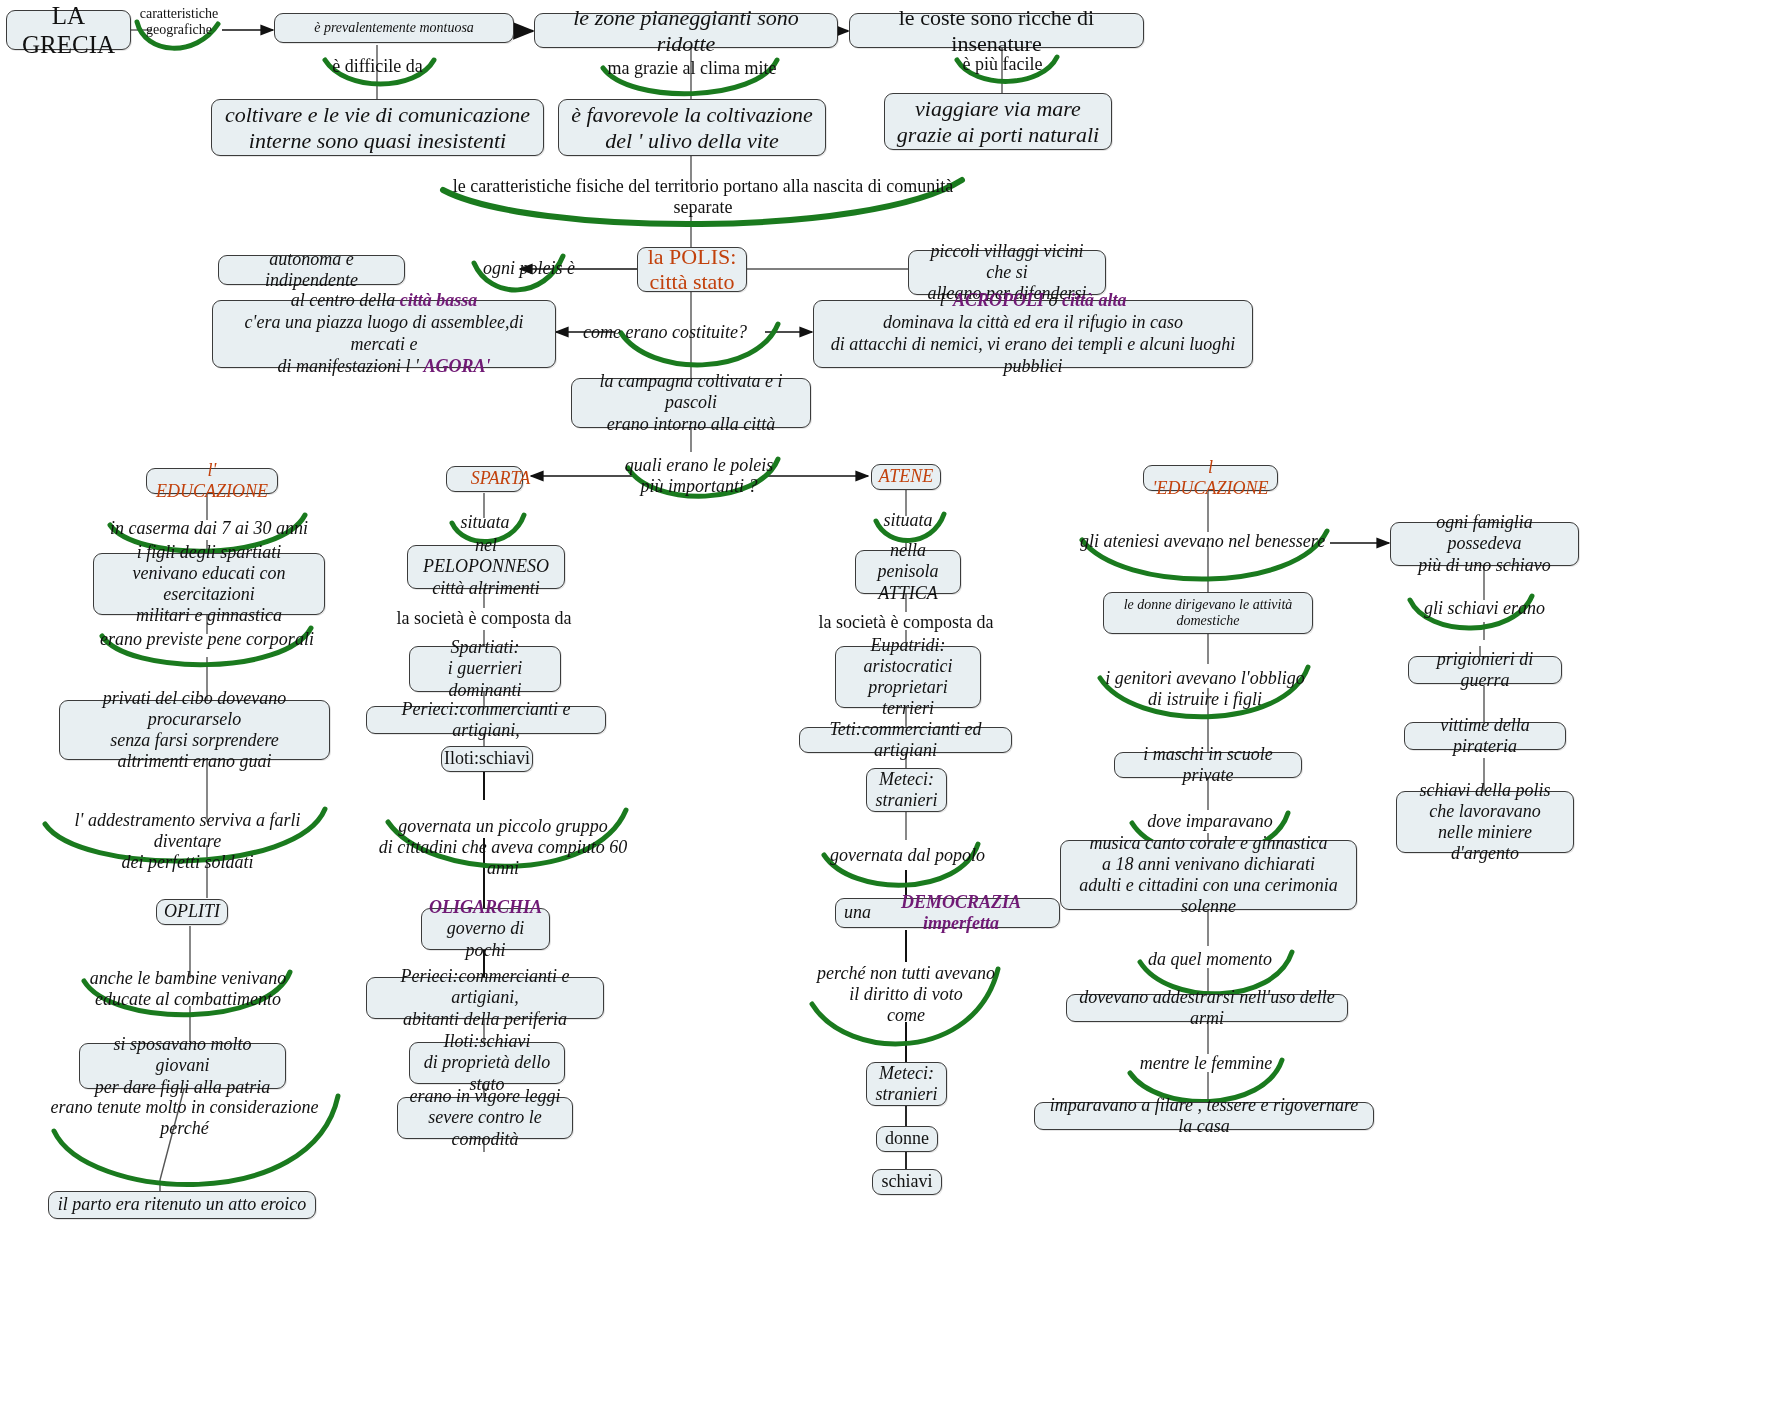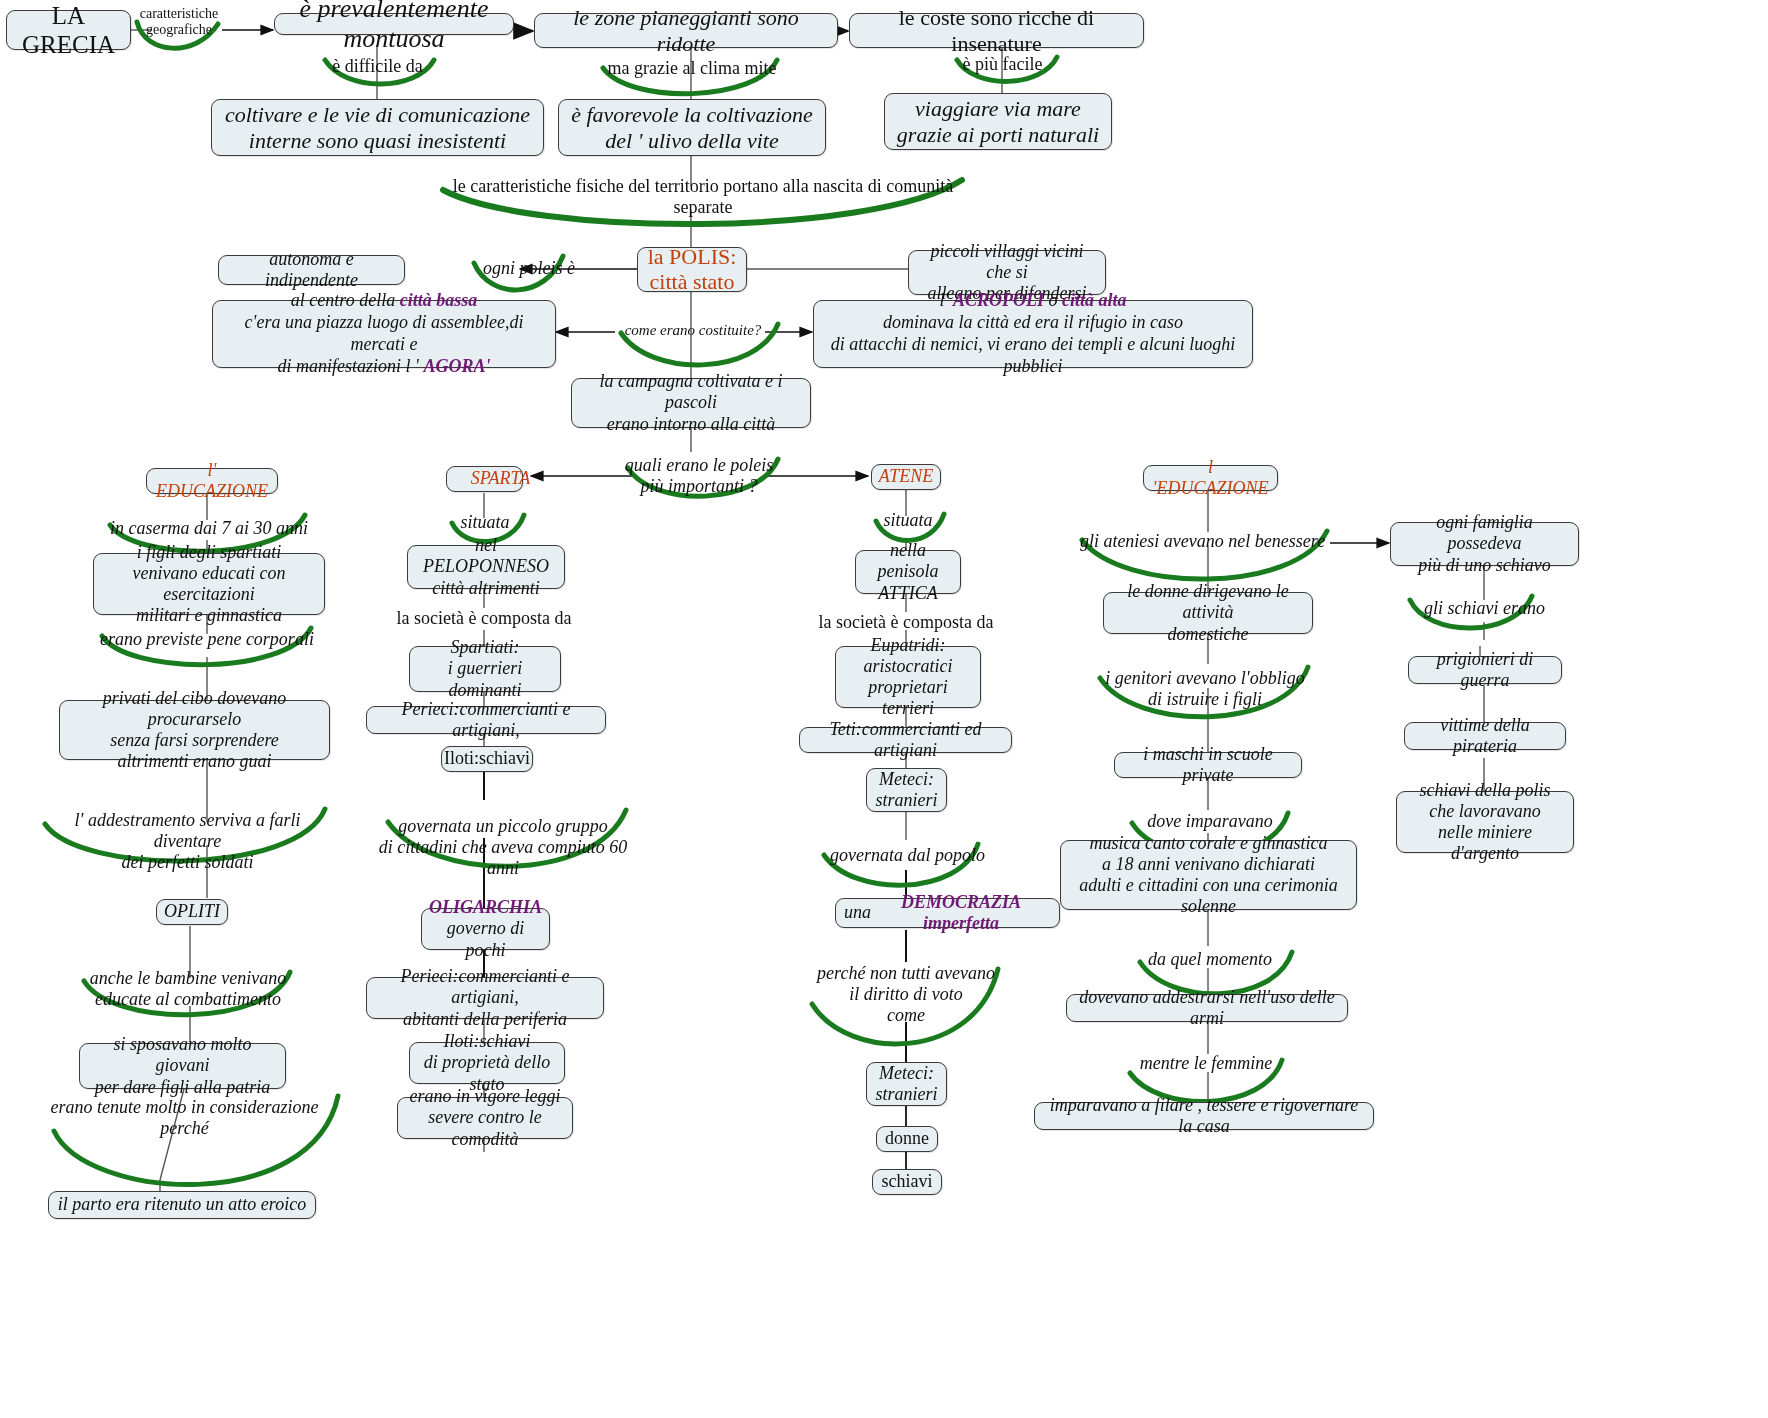--- a/index.html
+++ b/index.html
@@ -177,21 +177,21 @@
 
       <path d="M1410,600 C1428,638 1514,638 1532,596" stroke-width="5"></path>
     </g>
   </svg>
 
   <div class="node upright serifbig" style="left:6px; top:10px; width:125px; height:40px;">LA GRECIA</div>
 
   <div class="lbl upright" style="left:133px; top:6px; width:92px; font-size:14px;">caratteristiche
 geografiche</div>
 
-  <div class="node" style="left:274px; top:13px; width:240px; height:22px; font-size:26px;">è prevalentemente montuosa</div>
+  <div class="node" style="left:274px; top:13px; width:240px; height:30px; font-size:14px;">è prevalentemente montuosa</div>
 
   <div class="node" style="left:534px; top:13px; width:304px; height:35px; font-size:22px;">le zone pianeggianti sono ridotte</div>
 
   <div class="node upright" style="left:849px; top:13px; width:295px; height:35px; font-size:22px;">le coste sono ricche di insenature</div>
 
   <div class="lbl upright" style="left:305px; top:56px; width:145px; font-size:18px;">è difficile da</div>
 
   <div class="lbl upright" style="left:592px; top:58px; width:200px; font-size:18px;">ma grazie al clima mite</div>
 
   <div class="lbl upright" style="left:940px; top:54px; width:125px; font-size:18px;">è più facile</div>
@@ -218,21 +218,21 @@
 
   <div class="node" style="left:908px; top:250px; width:198px; height:45px; font-size:18px;">piccoli villaggi vicini che si
 alleano per difendersi</div>
 
   <div class="node" style="left:212px; top:300px; width:344px; height:68px; font-size:18px; flex-direction:column; line-height:1.22;">
     <span><span>al centro della </span><span class="rd">città  bassa</span></span>
     <span>c'era una piazza  luogo di assemblee,di mercati e</span>
     <span><span>di manifestazioni l '  </span><span class="rd">AGORA'</span></span>
   </div>
 
-  <div class="lbl" style="left:600px; top:322px; width:186px; font-size:15px;">come erano costituite?</div>
+  <div class="lbl" style="left:572px; top:322px; width:186px; font-size:18px;">come erano costituite?</div>
 
   <div class="node" style="left:813px; top:300px; width:440px; height:68px; font-size:18px; flex-direction:column; line-height:1.22;">
     <span><span>l' </span><span class="rd">ACROPOLI</span><span>  o  </span><span class="rd">città  alta</span></span>
     <span>dominava la città ed era il rifugio in caso</span>
     <span>di attacchi di nemici, vi erano dei templi e alcuni luoghi pubblici</span>
   </div>
 
   <div class="node" style="left:571px; top:378px; width:240px; height:50px; font-size:18px;">la campagna coltivata e i pascoli
 erano intorno alla città</div>
 
@@ -334,21 +334,21 @@
 stranieri</div>
 
   <div class="node upright" style="left:876px; top:1126px; width:62px; height:26px; font-size:18px;">donne</div>
 
   <div class="node upright" style="left:872px; top:1169px; width:70px; height:26px; font-size:18px;">schiavi</div>
 
   <div class="node red" style="left:1143px; top:465px; width:135px; height:26px; font-size:18px;">l 'EDUCAZIONE</div>
 
   <div class="lbl" style="left:1070px; top:531px; width:265px; font-size:18px;">gli ateniesi avevano nel  benessere</div>
 
-  <div class="node" style="left:1103px; top:592px; width:210px; height:42px; font-size:18px;">le donne dirigevano le attività
+  <div class="node" style="left:1103px; top:592px; width:210px; height:42px; font-size:14px;">le donne dirigevano le attività
 domestiche</div>
 
   <div class="lbl" style="left:1090px; top:668px; width:230px; font-size:18px;">i genitori avevano l'obbligo
 di istruire i figli</div>
 
   <div class="node" style="left:1114px; top:752px; width:188px; height:26px; font-size:18px;">i maschi in scuole private</div>
 
   <div class="lbl" style="left:1130px; top:811px; width:160px; font-size:18px;">dove imparavano</div>
 
   <div class="node" style="left:1060px; top:840px; width:297px; height:70px; font-size:18px;">musica canto corale e ginnastica

